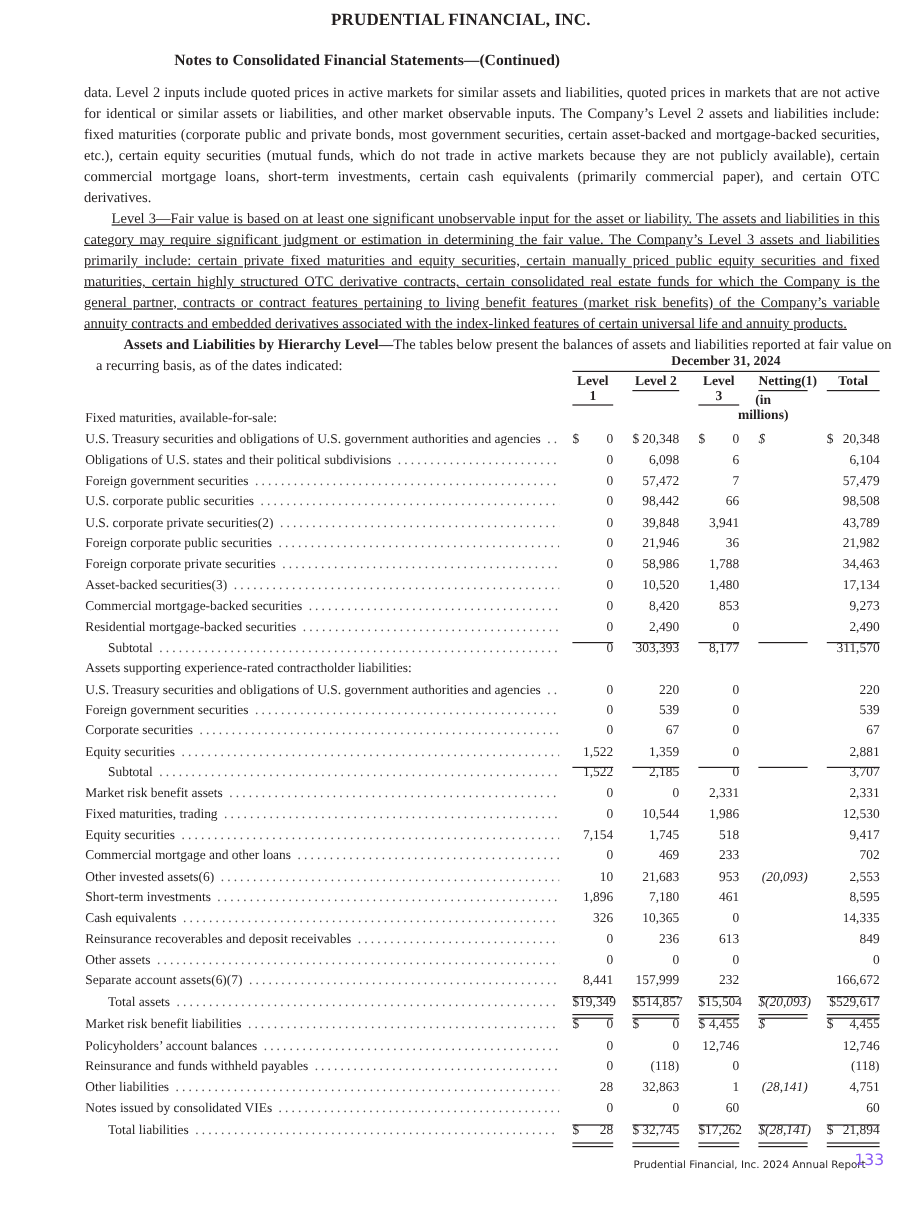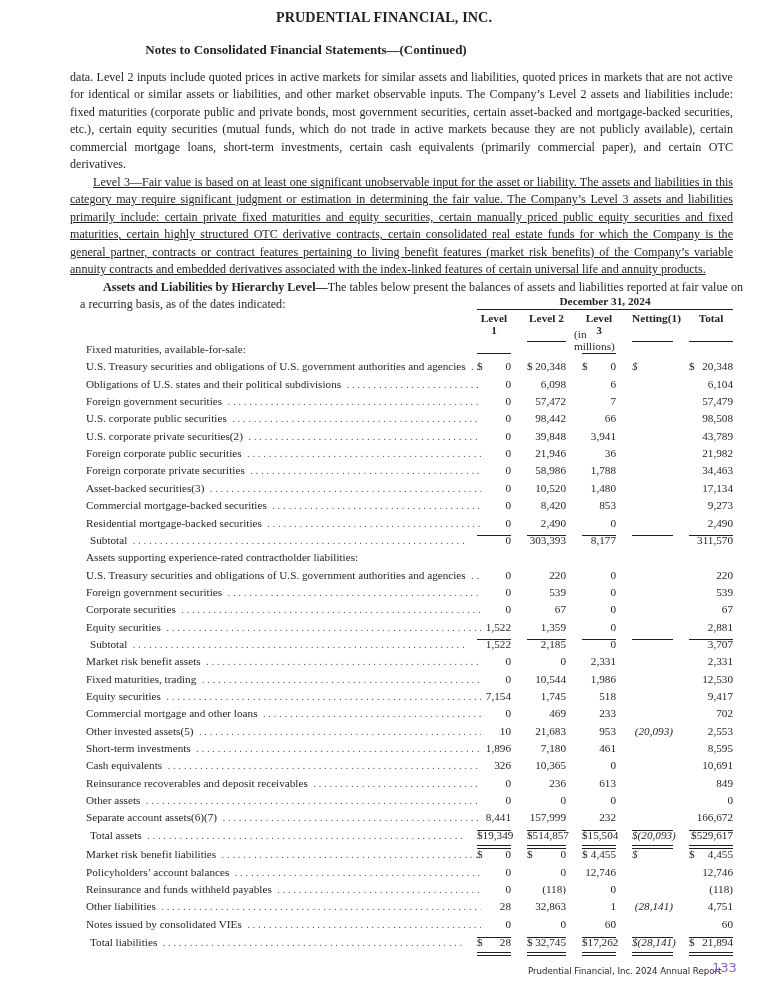--- a/index.html
+++ b/index.html
@@ -14,26 +14,26 @@
   .para.indent { text-indent: 23px; }
   .p1 { top: 69px; }
   .p2 { top: 174px; text-decoration: underline; }
   .p3 { top: 279px; margin-left: 10px; }
   .p3 b { font-weight: bold; }
 
   .colhead-date { position: absolute; top: 295px; left: 477px; width: 256px; text-align: center;
                   font-weight: bold; font-size: 11.3px; padding-bottom: 2px;
                   border-bottom: 1.2px solid #231f20; }
   .colhead { position: absolute; top: 312px; font-weight: bold; font-size: 11.3px; text-align: center;
-             border-bottom: 1.2px solid #231f20; padding-bottom: 17px; }
-  .inmillions { position: absolute; top: 328px; left: 574px; width: 56px; 
-                font-weight: normal; font-size: 11.3px; }
+             border-bottom: 1.2px solid #231f20; padding-bottom: 1px; }
+  .inmillions { position: absolute; top: 328px; left: 608px; width: 56px; text-align: center;
+                font-weight: bold; font-size: 11.3px; }
 
   .row { position: absolute; left: 70px; width: 668px; height: 17.3px; font-size: 11.2px; }
-  .row .label { position: absolute; left: 16px; top: 0; white-space: nowrap; overflow: hidden; width: 395px; }
+  .row .label { position: absolute; left: 1px; top: 0; white-space: nowrap; overflow: hidden; width: 395px; }
   .row .label.sub { left: 20px; width: 375px; }
   .row .label .dots { color: #555; letter-spacing: 2.6px; }
   .cell { position: absolute; top: 0; text-align: right; white-space: nowrap; }
   .cell .dollar { position: absolute; left: 0; }
   .c1 { left: 407px; width: 34px; }
   .c2 { left: 457px; width: 39px; }
   .c3 { left: 512px; width: 34px; }
   .c4 { left: 562px; width: 41px; font-style: italic; }
   .c5 { left: 619px; width: 44px; }
   .rule { position: absolute; height: 0; border-top: 1.1px solid #231f20; }
@@ -233,42 +233,42 @@
     </div>
     <div class="row" style="top: 707.35px;">
       <span class="label"><span>Commercial mortgage and other loans</span><span class="dots"> ................................................................................</span></span>
       <span class="cell c1"><span>0</span></span>
       <span class="cell c2"><span>469</span></span>
       <span class="cell c3"><span>233</span></span>
       <span class="cell c4"><span></span></span>
       <span class="cell c5"><span>702</span></span>
     </div>
     <div class="row" style="top: 724.7px;">
-      <span class="label"><span>Other invested assets(5)</span><span class="dots"> ................................................................................</span></span>
+      <span class="label"><span>Other invested assets(6)</span><span class="dots"> ................................................................................</span></span>
       <span class="cell c1"><span>10</span></span>
       <span class="cell c2"><span>21,683</span></span>
       <span class="cell c3"><span>953</span></span>
       <span class="cell c4"><span>(20,093)</span></span>
       <span class="cell c5"><span>2,553</span></span>
     </div>
     <div class="row" style="top: 742.05px;">
       <span class="label"><span>Short-term investments</span><span class="dots"> ................................................................................</span></span>
       <span class="cell c1"><span>1,896</span></span>
       <span class="cell c2"><span>7,180</span></span>
       <span class="cell c3"><span>461</span></span>
       <span class="cell c4"><span></span></span>
       <span class="cell c5"><span>8,595</span></span>
     </div>
     <div class="row" style="top: 759.4px;">
       <span class="label"><span>Cash equivalents</span><span class="dots"> ................................................................................</span></span>
       <span class="cell c1"><span>326</span></span>
       <span class="cell c2"><span>10,365</span></span>
       <span class="cell c3"><span>0</span></span>
       <span class="cell c4"><span></span></span>
-      <span class="cell c5"><span>10,691</span></span>
+      <span class="cell c5"><span>14,335</span></span>
     </div>
     <div class="row" style="top: 776.75px;">
       <span class="label"><span>Reinsurance recoverables and deposit receivables</span><span class="dots"> ................................................................................</span></span>
       <span class="cell c1"><span>0</span></span>
       <span class="cell c2"><span>236</span></span>
       <span class="cell c3"><span>613</span></span>
       <span class="cell c4"><span></span></span>
       <span class="cell c5"><span>849</span></span>
     </div>
     <div class="row" style="top: 794.1px;">

